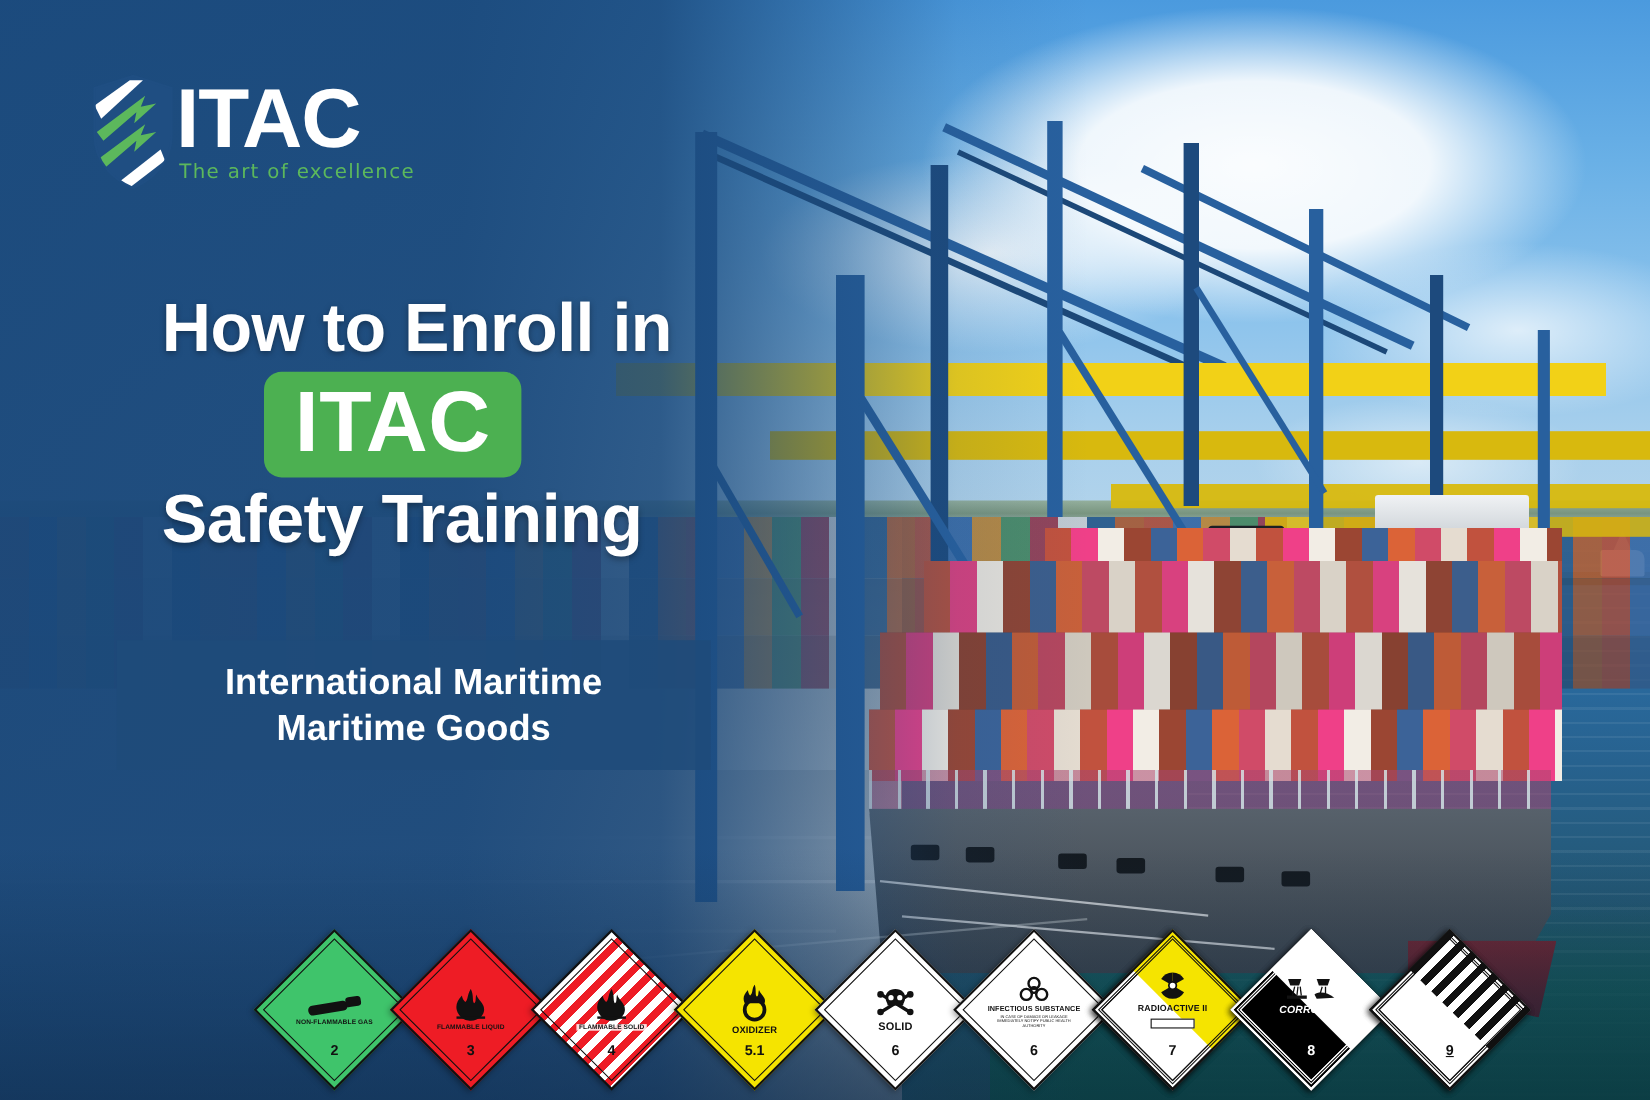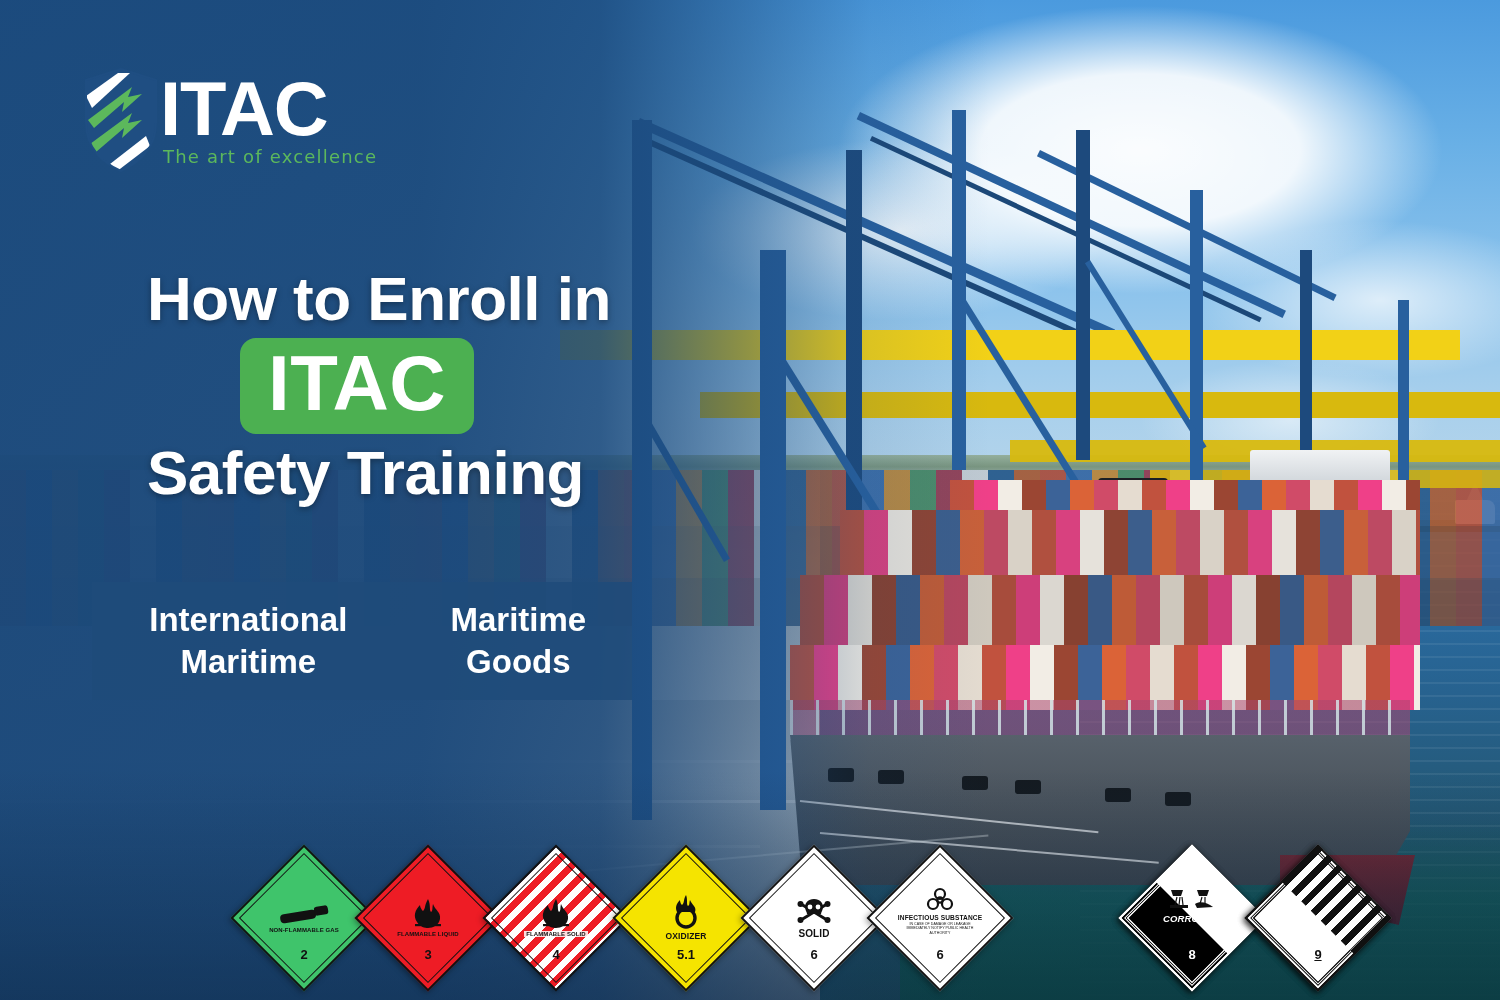--- a/index.html
+++ b/index.html
@@ -183,23 +183,23 @@
     font-size:78px; font-weight:700; color:#ffffff; line-height:1;
     letter-spacing:.5px; display:block;
   }
   .h-line3 {
     margin-top:8px; font-size:62px; font-weight:700; color:#ffffff; line-height:1.0;
     letter-spacing:-.5px; text-shadow:0 2px 6px rgba(0,0,0,.35);
   }
 
   
   .subpanel {
-    position:absolute; left:92px; top:582px; width:540px; height:118px;
+    position:absolute; left:106px; top:582px; width:540px; height:118px;
     background:rgba(31,75,122,.88);
-    display:flex; flex-direction:row; align-items:center; justify-content:center;
+    display:flex; flex-direction:column; justify-content:center;
   }
   .subpanel div {
     font-size:33px; font-weight:600; color:#ffffff; line-height:1.28; text-align:center;
   }
 
   
   .placards { position:absolute; left:0; bottom:22px; width:1500px; height:120px; }
   .pl { position:absolute; width:104px; height:104px; }
   .dia {
     position:absolute; inset:0; transform:rotate(45deg);
@@ -426,20 +426,40 @@
               <circle cx="21" cy="18" r="5"></circle>
             <circle cx="14" cy="14" r="2.6"></circle>
           </g>
         </svg>
         <div class="lbl" style="font-size:6.6px;">INFECTIOUS SUBSTANCE</div>
         <div class="sub">IN CASE OF DAMAGE OR LEAKAGE IMMEDIATELY NOTIFY PUBLIC HEALTH AUTHORITY</div>
       </div>
       <div class="num">6</div>
     </div>
 
+    <div class="pl" style="left:1014px;top:8px;">
+      <div class="dia" style="background:#ffffff;"></div>
+      <div class="dia" style="background:transparent;border:none;overflow:hidden;">
+        <div class="half-top" style="background:#f5e400;"></div>
+      </div>
+      <div class="dia" style="background:transparent;"></div>
+      <div class="face" style="justify-content:flex-start;padding-top:17px;">
+        <svg width="26" height="26" viewBox="0 0 26 26">
+          <g fill="#111">
+            <path d="M13 13 L13 1 A12 12 0 0 1 23.4 7 Z"></path>
+            <path d="M13 13 L23.4 19 A12 12 0 0 1 2.6 19 Z"></path>
+            <path d="M13 13 L2.6 7 A12 12 0 0 1 13 1 Z"></path>
+            <circle cx="13" cy="13" r="3.4" fill="#fff" stroke="#111" stroke-width="1.6"></circle>
+          </g>
+        </svg>
+        <div class="lbl" style="font-size:8px;margin-top:3px;">RADIOACTIVE II</div>
+        <div style="width:40px;height:9px;border:1px solid #111;margin-top:5px;background:#fff;"></div>
+      </div>
+      <div class="num">7</div>
+    </div>
 
     <div class="pl dark" style="left:1140px;top:8px;">
       <div class="dia" style="background:#000000;"></div>
       <div class="dia" style="background:transparent;border:none;overflow:hidden;">
         <div class="half-top" style="background:#ffffff;"></div>
       </div>
       <div class="dia" style="background:transparent;"></div>
       <div class="face" style="justify-content:flex-start;padding-top:22px;">
         <svg width="46" height="22" viewBox="0 0 46 22">
           <g fill="#111">

